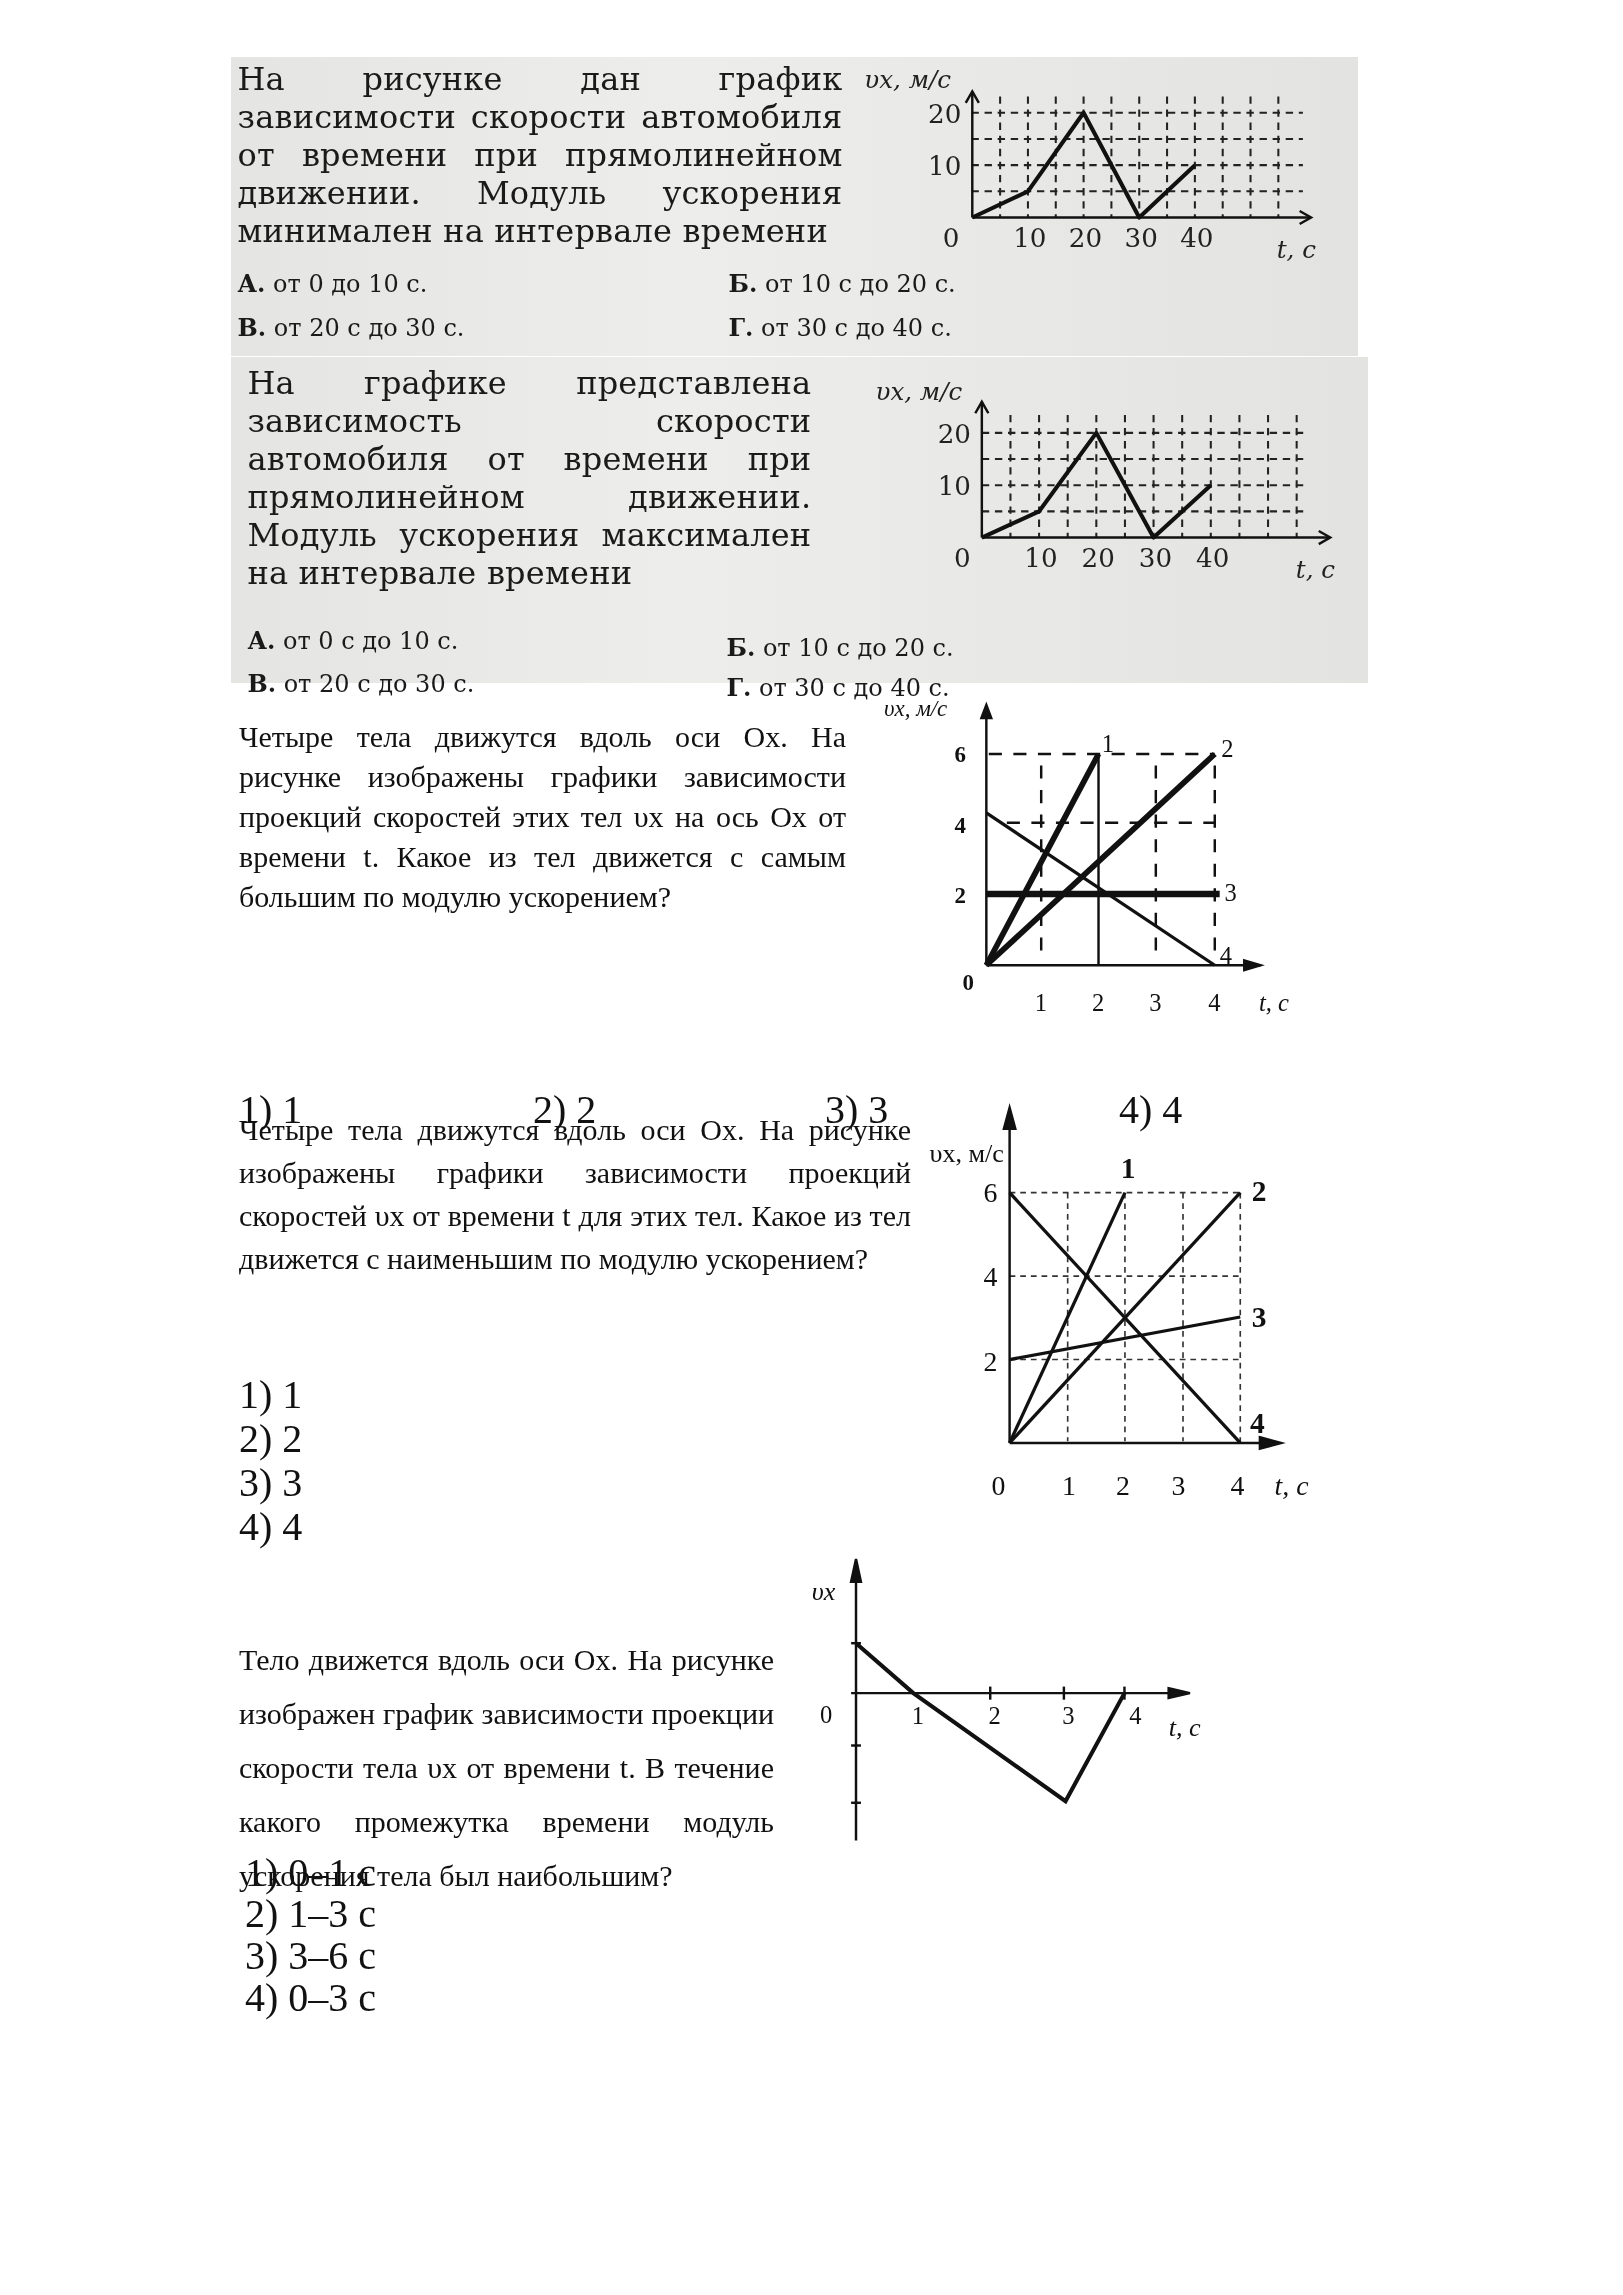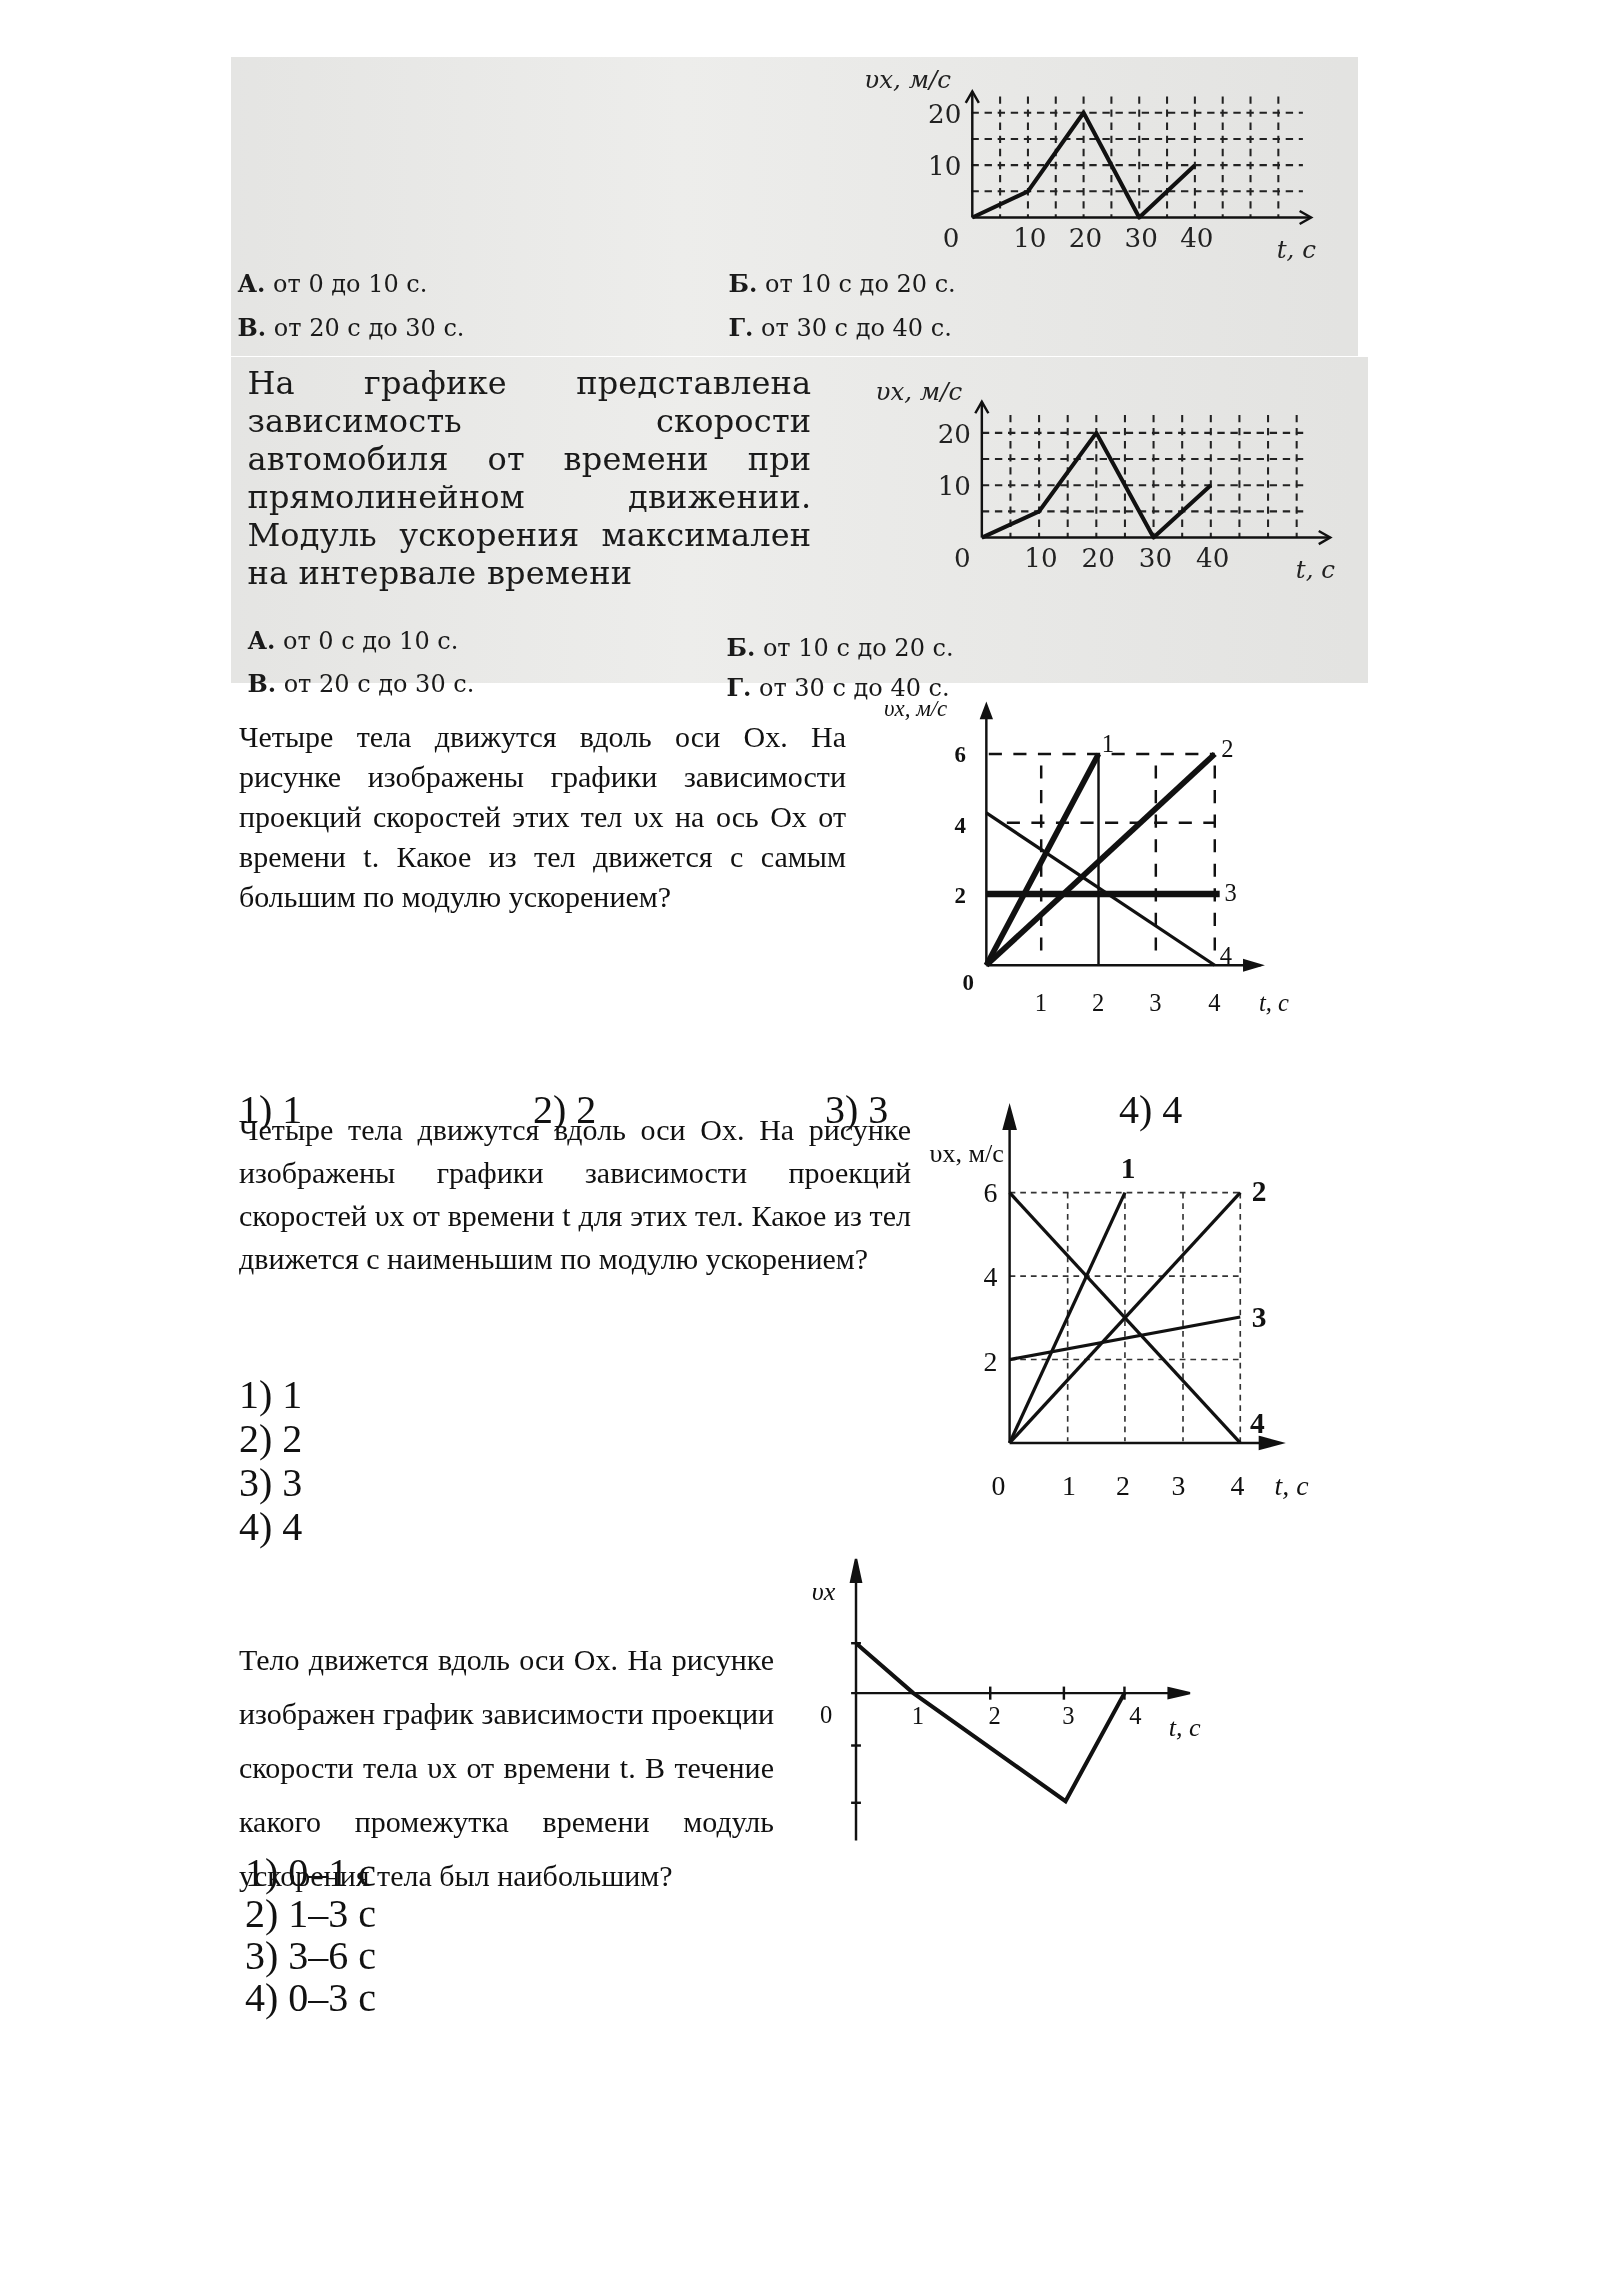--- a/index.html
+++ b/index.html
@@ -18,20 +18,21 @@
   .chart{position:absolute;}
   .chart svg{display:block;}
   svg text{font-family:"Liberation Serif",serif;}
   .scan svg text{font-family:"DejaVu Serif",serif;}
   .q{position:absolute;}
 </style>
 </head>
 <body>
 
 <div class="scan q" style="left:231px;top:57px;width:1127px;height:299px;">
+  <div class="qtext" style="left:6.5px;top:3.3px;width:605px;">На рисунке дан график зависимости скорости автомобиля от времени при прямолинейном движении. Модуль ускорения минимален на интервале времени</div>
   <div class="opts" style="left:6.5px;top:205px;width:1063px;height:90px;">
     <div class="opt" style="left:0;top:0;"><b>А.</b> <span>от 0 до 10 с.</span></div>
     <div class="opt" style="left:491px;top:0;"><b>Б.</b> <span>от 10 с до 20 с.</span></div>
     <div class="opt" style="left:0;top:44px;"><b>В.</b> <span>от 20 с до 30 с.</span></div>
     <div class="opt" style="left:491px;top:44px;"><b>Г.</b> <span>от 30 с до 40 с.</span></div>
   </div>
   <div class="chart" style="left:630px;top:0px;">
     <svg width="491" height="213" viewBox="0 0 600 260">
       <g stroke="#222" stroke-width="2.5" stroke-dasharray="9,7" fill="none">
         <line x1="135" y1="68" x2="540" y2="68"></line>

